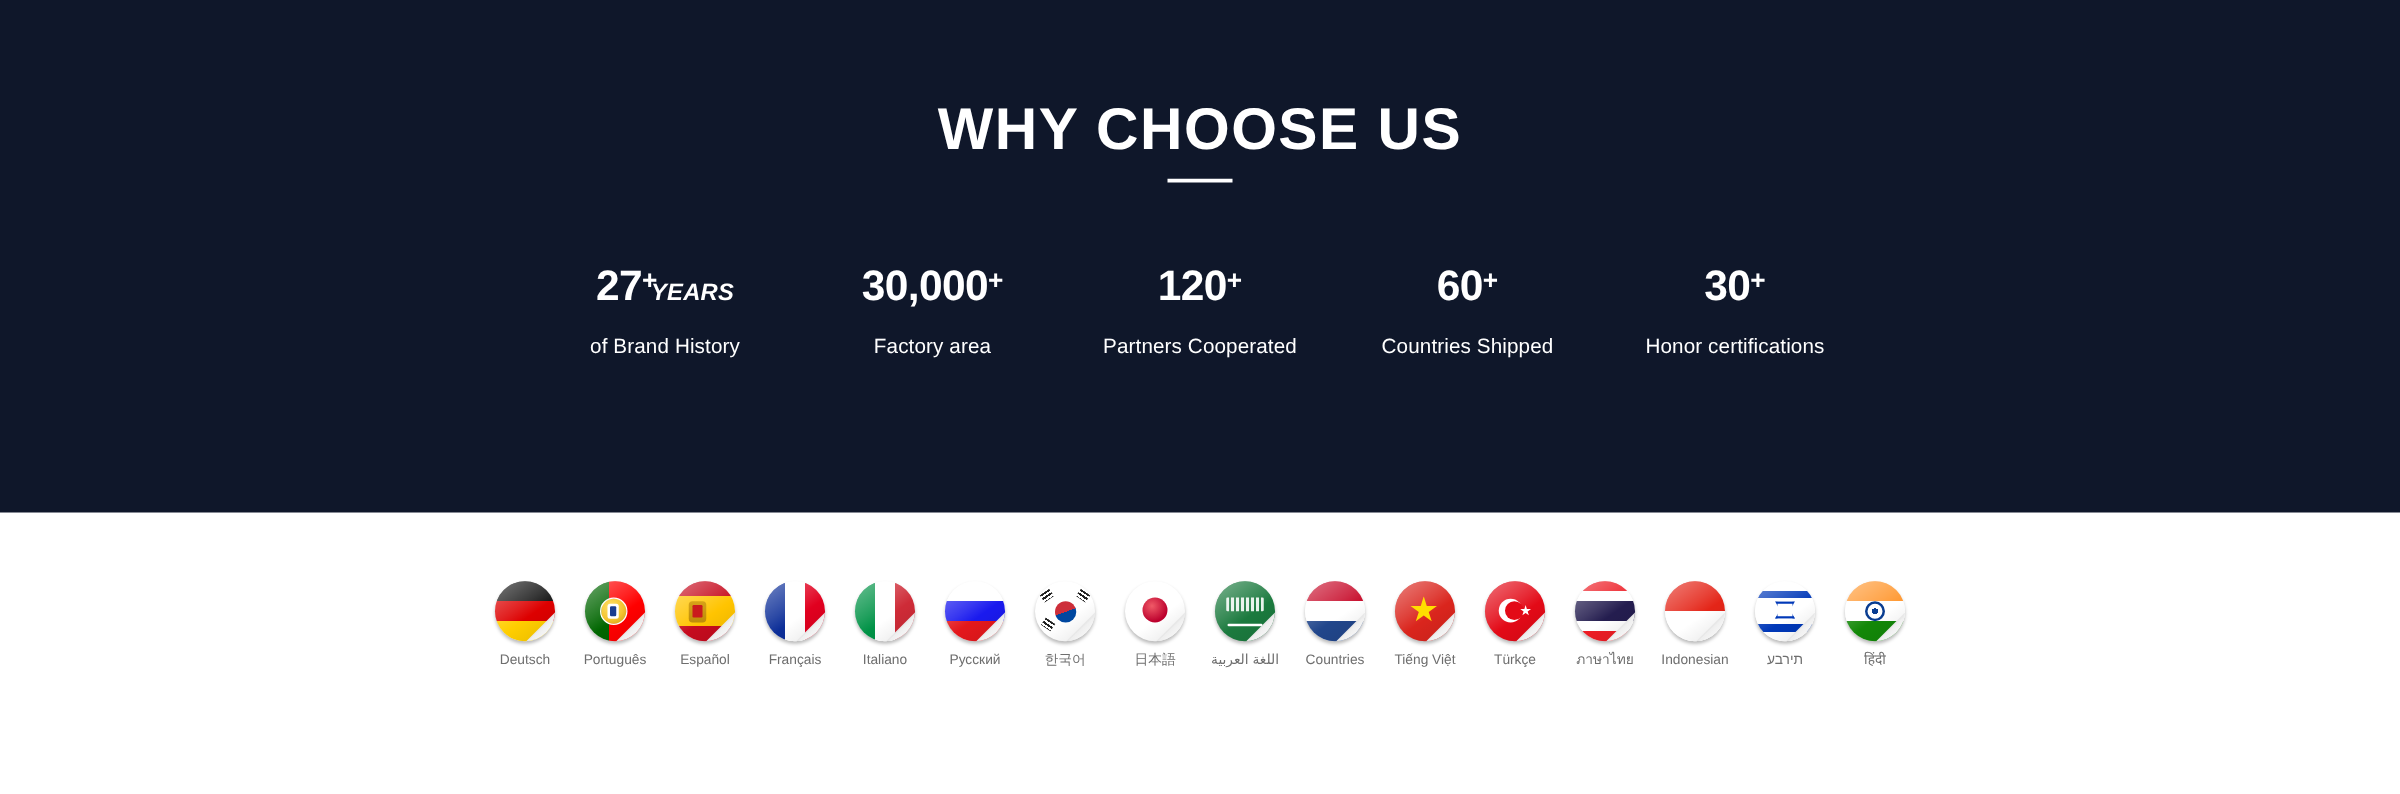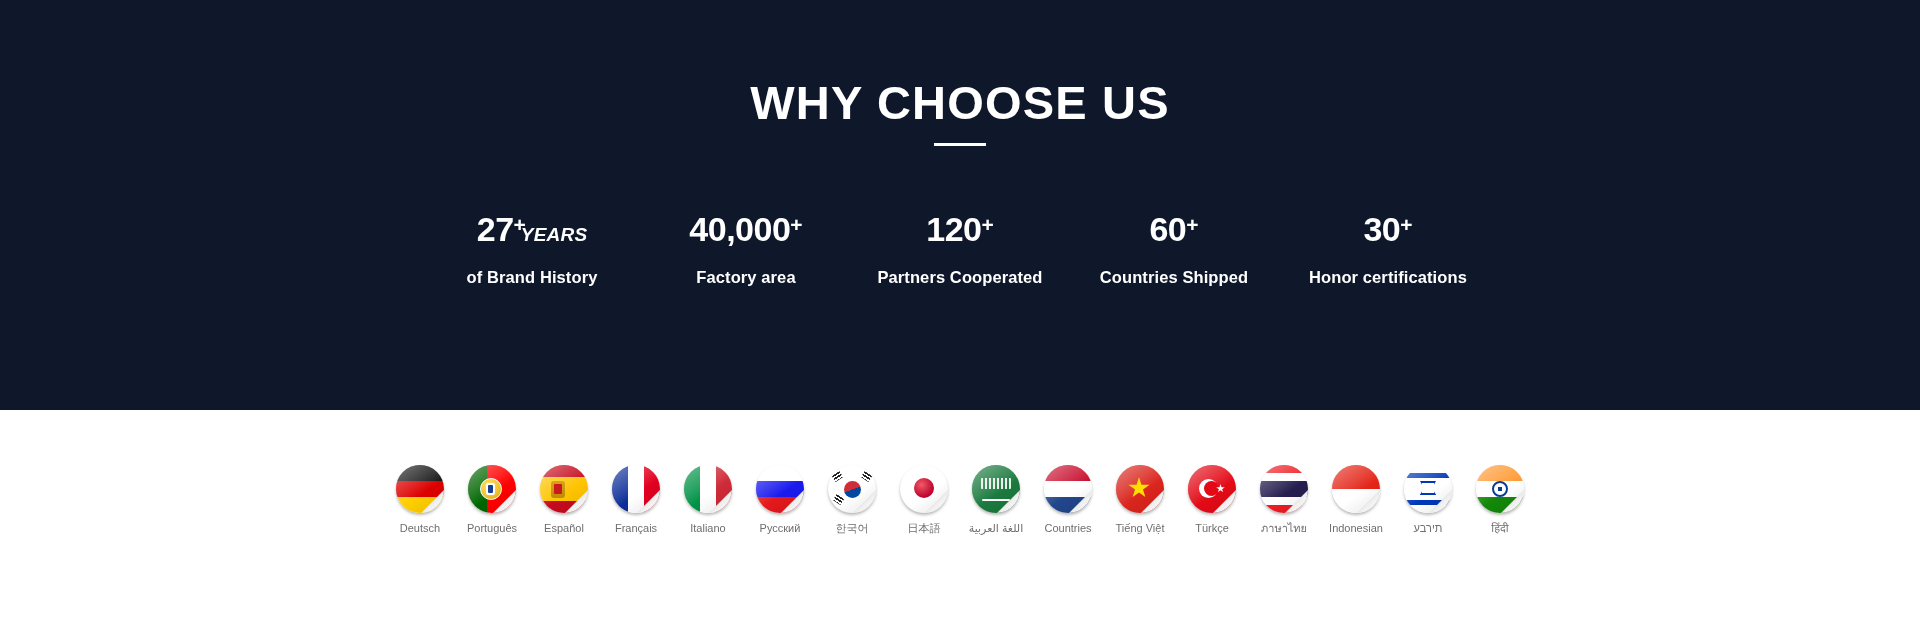--- a/index.html
+++ b/index.html
@@ -68,21 +68,21 @@
     font-weight:bold;
     letter-spacing:0.2px;
     margin-left:-5px;
     vertical-align:baseline;
     font-style:italic;
   }
   .stat-label{
     display:block;
     margin-top:10px;
     font-size:16.5px;
-    font-weight:700;
+    font-weight:400;
     color:#ffffff;
     letter-spacing:0.1px;
     white-space:nowrap;
   }
 
   
   .lang-strip{
     position:absolute;left:0;top:465px;width:1920px;
     display:flex;justify-content:center;align-items:center;
   }
@@ -210,21 +210,21 @@
 
       <div class="stat">
         <span class="stat-value-line">
           <span class="stat-number">27</span><span class="stat-plus">+</span><span class="stat-suffix">YEARS</span>
         </span>
         <span class="stat-label">of Brand History</span>
       </div>
 
       <div class="stat">
         <span class="stat-value-line">
-          <span class="stat-number">40,000</span><span class="stat-plus">+</span>
+          <span class="stat-number">30,000</span><span class="stat-plus">+</span>
         </span>
         <span class="stat-label">Factory area</span>
       </div>
 
 
       <div class="stat">
         <span class="stat-value-line">
           <span class="stat-number">120</span><span class="stat-plus">+</span>
         </span>
         <span class="stat-label">Partners Cooperated</span>

